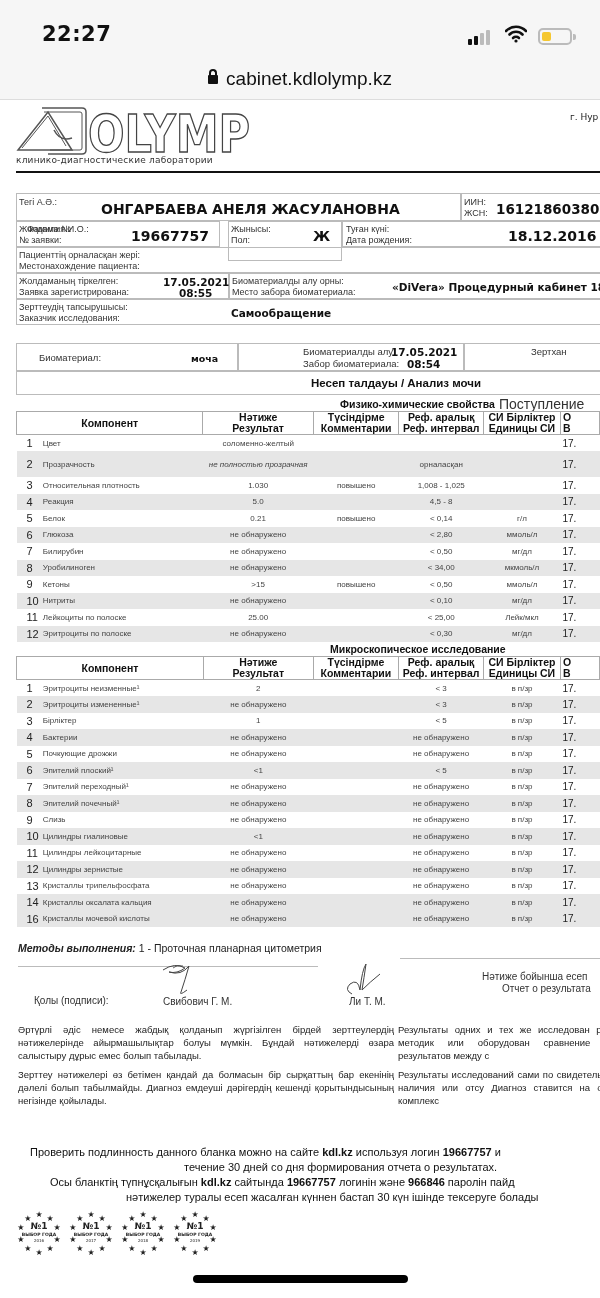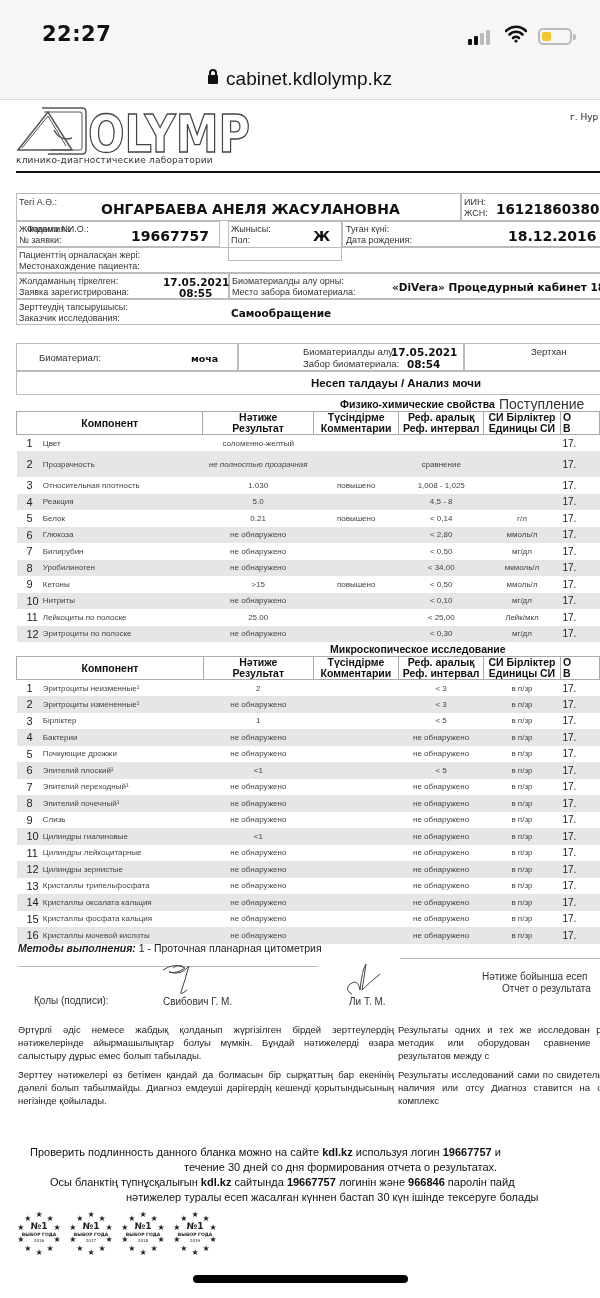--- a/index.html
+++ b/index.html
@@ -186,21 +186,21 @@
           <td class="comm"></td>
           <td class="ref"></td>
           <td class="unit"></td>
           <td class="date">17.</td>
         </tr>
         <tr class="alt" style="height: 26px;">
           <td class="num">2</td>
           <td class="name">Прозрачность</td>
           <td class="res-v" style="white-space: normal; line-height: 11px; font-style: italic;">не полностью прозрачная</td>
           <td class="comm"></td>
-          <td class="ref">сравнение</td>
+          <td class="ref">орналасқан</td>
           <td class="unit"></td>
           <td class="date">17.</td>
         </tr>
         <tr>
           <td class="num">3</td>
           <td class="name">Относительная плотность</td>
           <td class="res-v">1.030</td>
           <td class="comm">повышено</td>
           <td class="ref">1,008 - 1,025</td>
           <td class="unit"></td>
@@ -416,29 +416,20 @@
           <td class="name">Кристаллы трипельфосфата</td>
           <td class="res-v">не обнаружено</td>
           <td class="comm"></td>
           <td class="ref">не обнаружено</td>
           <td class="unit">в п/зр</td>
           <td class="date">17.</td>
         </tr>
         <tr class="alt">
           <td class="num">14</td>
           <td class="name">Кристаллы оксалата кальция</td>
-          <td class="res-v">не обнаружено</td>
-          <td class="comm"></td>
-          <td class="ref">не обнаружено</td>
-          <td class="unit">в п/зр</td>
-          <td class="date">17.</td>
-        </tr>
-        <tr>
-          <td class="num">15</td>
-          <td class="name">Кристаллы фосфата кальция</td>
           <td class="res-v">не обнаружено</td>
           <td class="comm"></td>
           <td class="ref">не обнаружено</td>
           <td class="unit">в п/зр</td>
           <td class="date">17.</td>
         </tr>
         <tr class="alt">
           <td class="num">16</td>
           <td class="name">Кристаллы мочевой кислоты</td>
           <td class="res-v">не обнаружено</td>

